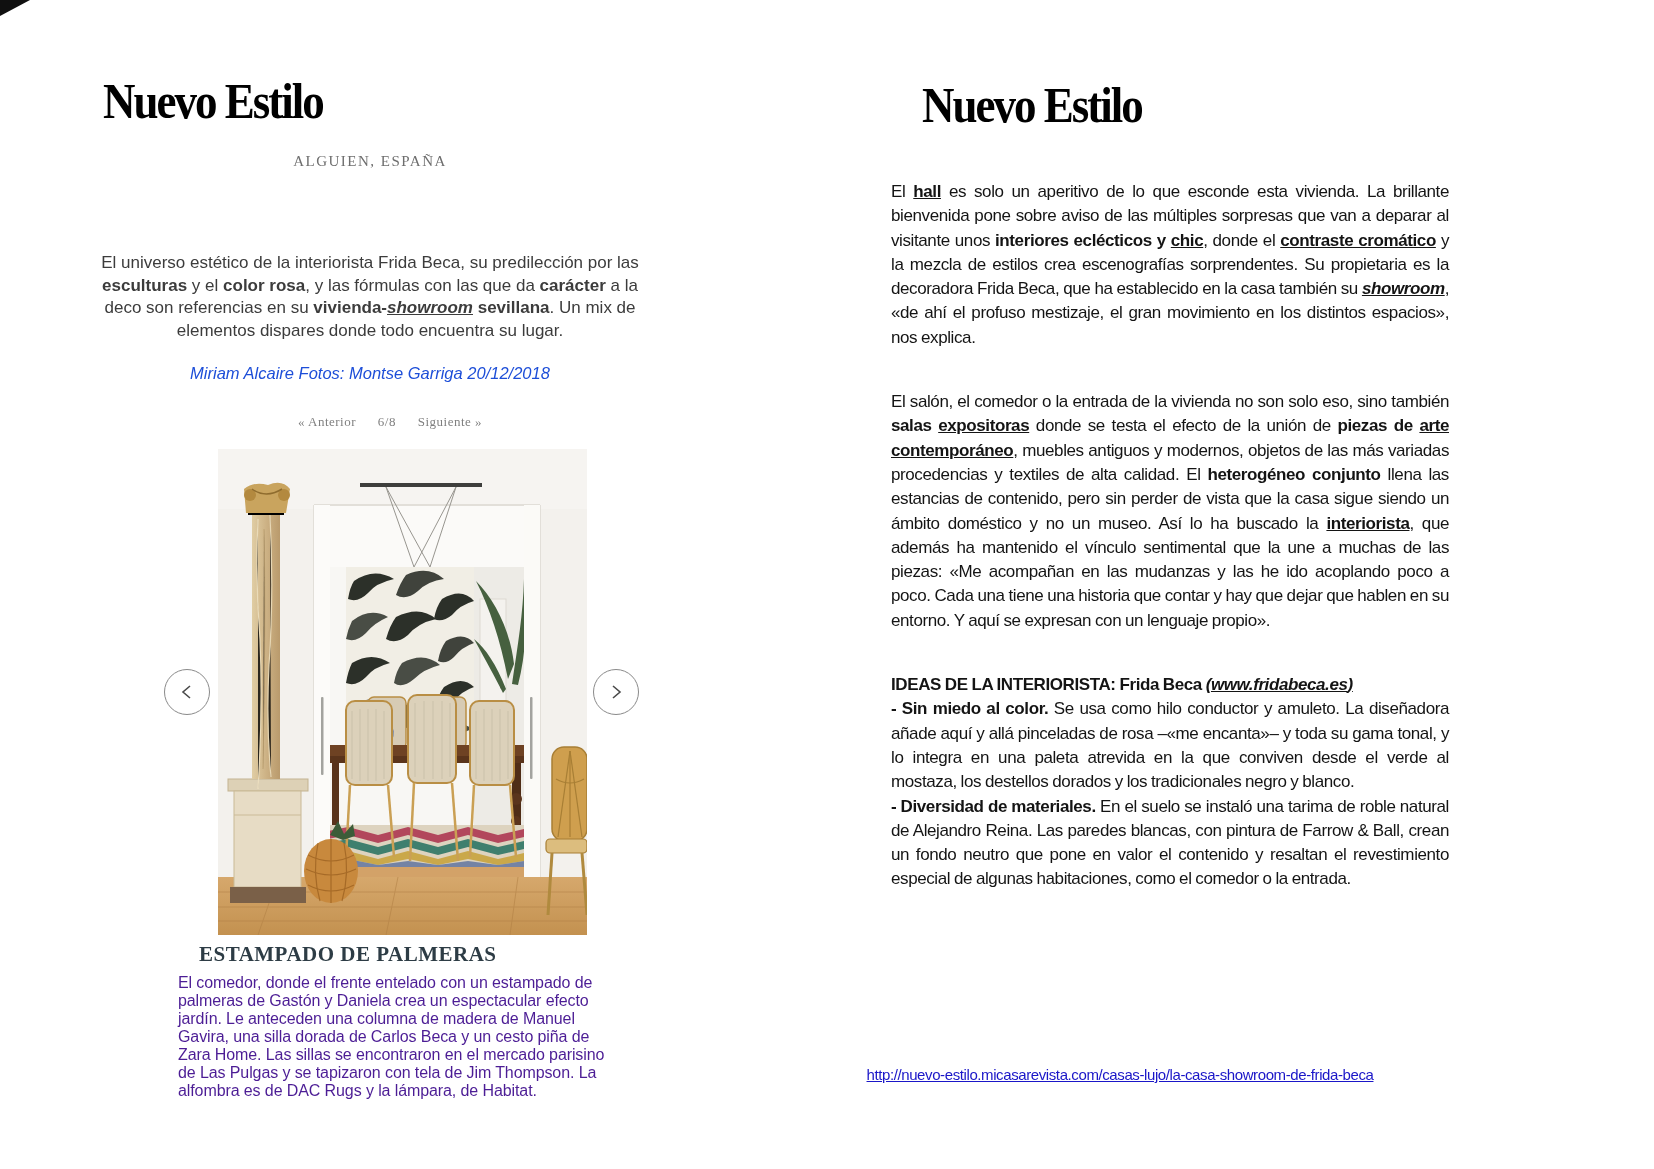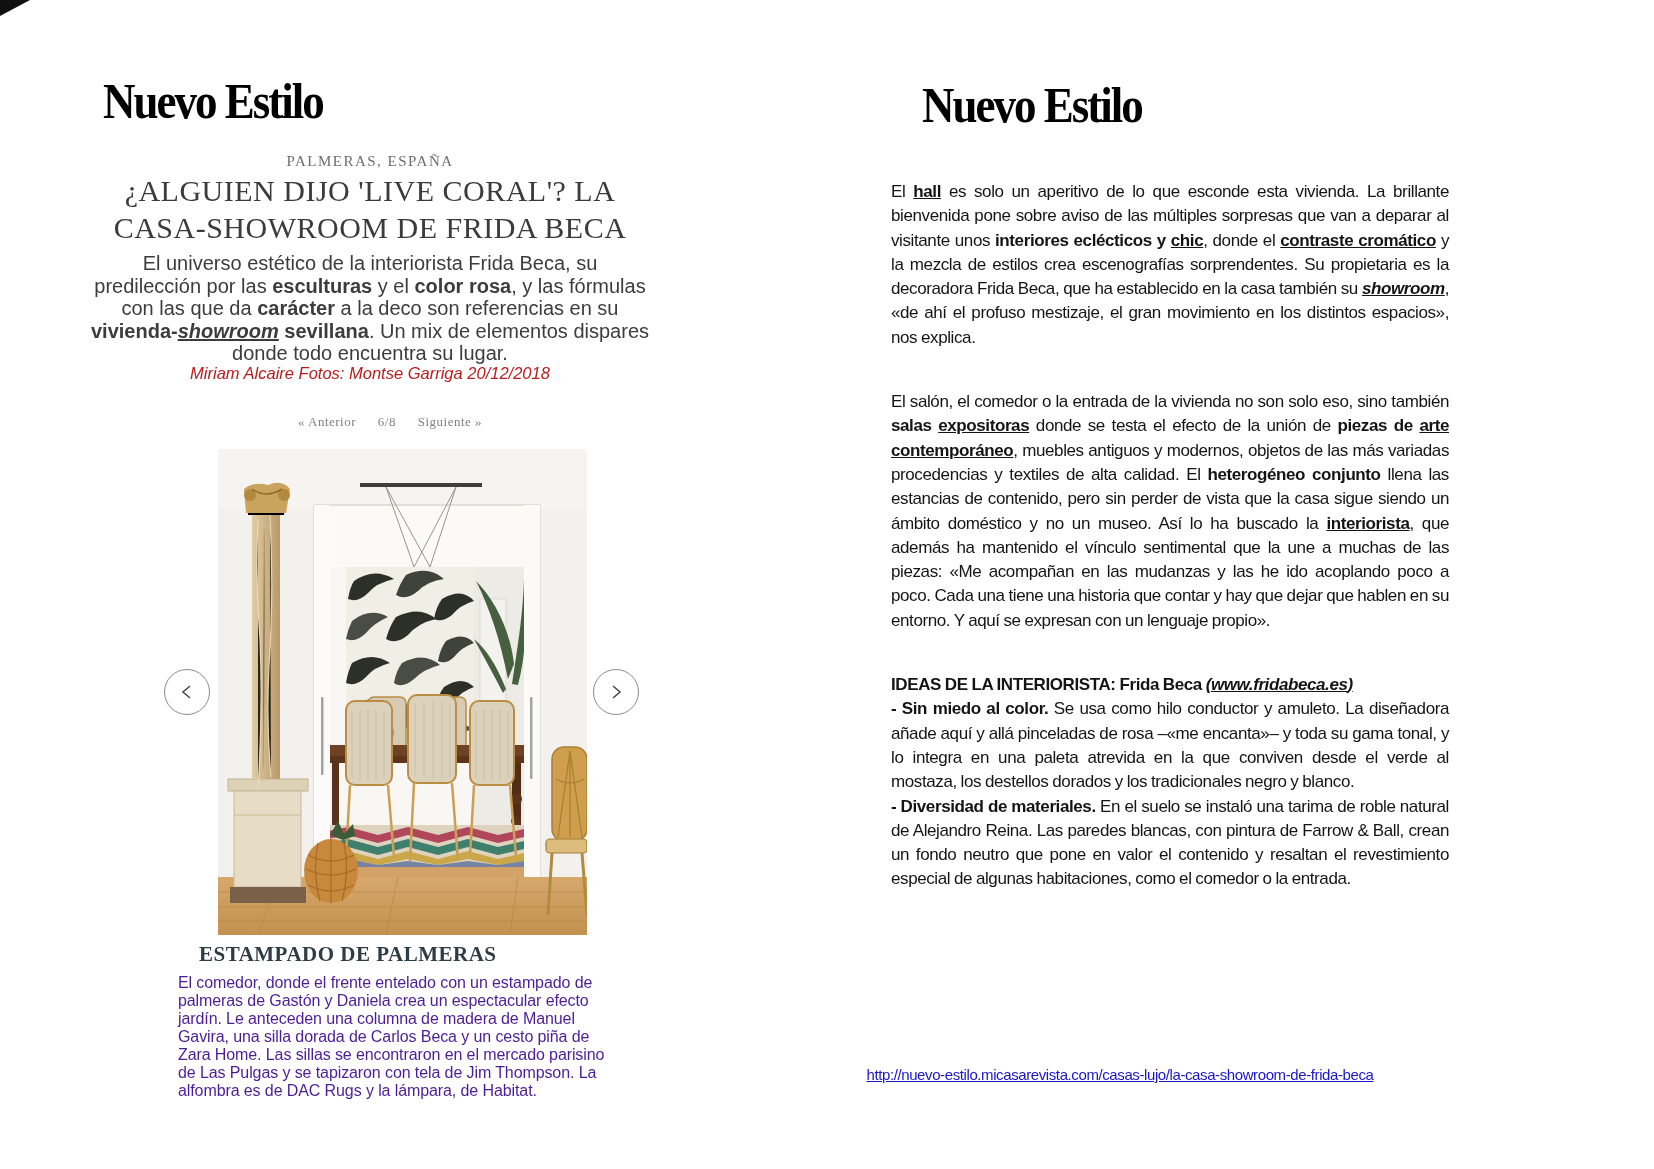--- a/index.html
+++ b/index.html
@@ -32,25 +32,25 @@
     font-family:"Liberation Serif","DejaVu Serif",serif;
     font-size:15px; letter-spacing:1.5px; color:#6e6e6e;
   }
   .lp-headline{
     position:absolute; left:70px; top:172px; width:600px; text-align:center;
     font-family:"Liberation Serif","DejaVu Serif",serif;
     font-size:30px; line-height:37px; letter-spacing:0.5px; color:#3b3b3b;
   }
   .lp-standfirst{
     position:absolute; left:90px; top:252px; width:560px; text-align:center;
-    font-size:20px; line-height:22.5px; color:#3c3c3c;
+    font-size:17px; line-height:22.5px; color:#3c3c3c;
   }
   .lp-byline{
     position:absolute; left:100px; top:364px; width:540px; text-align:center;
-    font-style:italic; font-size:16.5px; color:#b91c1c;
+    font-style:italic; font-size:16.5px; color:#1d4ed8;
   }
   .lp-pagination{
     position:absolute; left:100px; top:414px; width:580px; text-align:center;
     font-family:"Liberation Serif","DejaVu Serif",serif;
     font-size:13px; color:#7f7f7f; letter-spacing:0.5px;
   }
   .lp-pagination .pag-item{ margin:0 9px; }
   .lp-pagination .pag-link{ cursor:pointer; }
 
   .lp-photo{
@@ -102,26 +102,22 @@
 </style>
 </head>
 <body>
 
 <div class="canvas">
 
   <div class="corner-artifact"></div>
 
   <div class="logo logo-left">Nuevo Estilo</div>
 
-  <div class="lp-kicker">PALMERAS, ESPAÑA</div>
-
-  <div class="lp-headline">
-    <div>¿ALGUIEN DIJO 'LIVE CORAL'? LA</div>
-    <div>CASA-SHOWROOM DE FRIDA BECA</div>
-  </div>
+  <div class="lp-kicker">ALGUIEN, ESPAÑA</div>
+
 
   <div class="lp-standfirst"><span>El universo estético de la interiorista Frida Beca, su predilección por las </span><span class="b">esculturas</span><span> y el </span><span class="b">color rosa</span><span>, y las fórmulas con las que da </span><span class="b">carácter</span><span> a la deco son referencias en su </span><span class="b">vivienda-</span><span class="b i">showroom</span><span class="b"> sevillana</span><span>. Un mix de elementos dispares donde todo encuentra su lugar.</span></div>
 
   <div class="lp-byline">Miriam Alcaire Fotos: Montse Garriga 20/12/2018</div>
 
   <div class="lp-pagination">
     <span class="pag-item pag-link">« Anterior</span>
     <span class="pag-item">6/8</span>
     <span class="pag-item pag-link">Siguiente »</span>
   </div>

